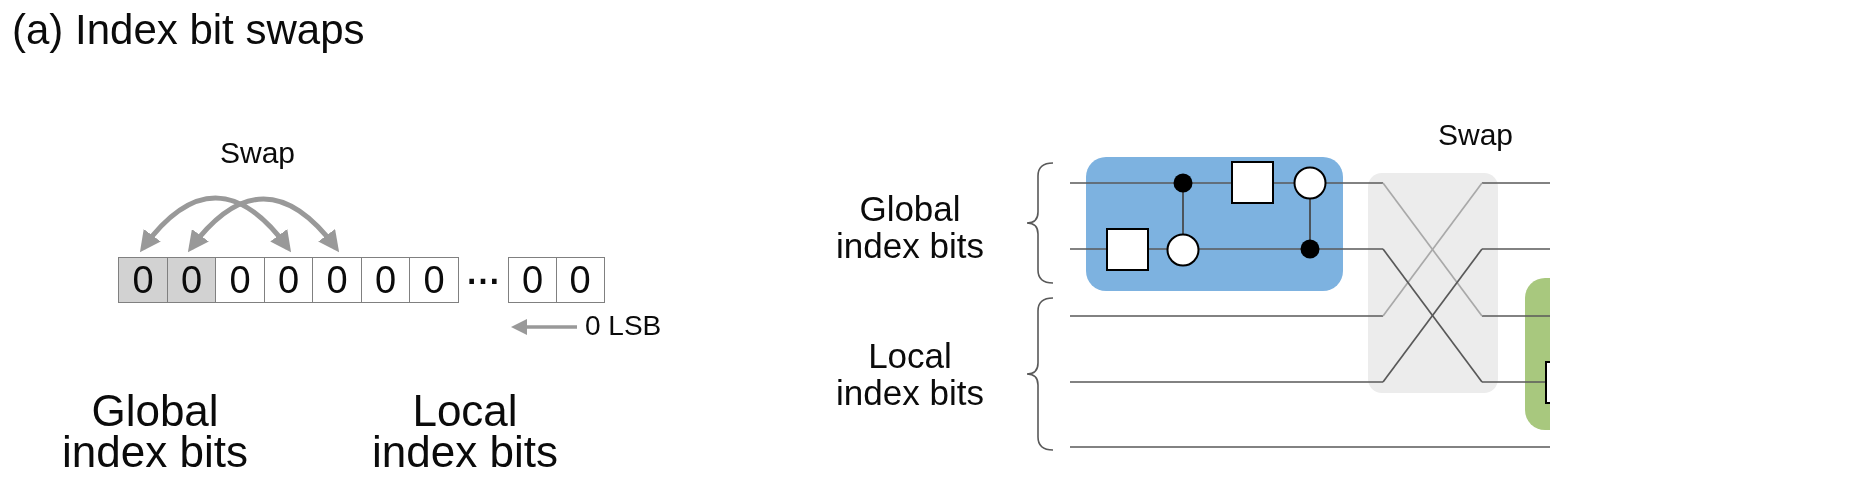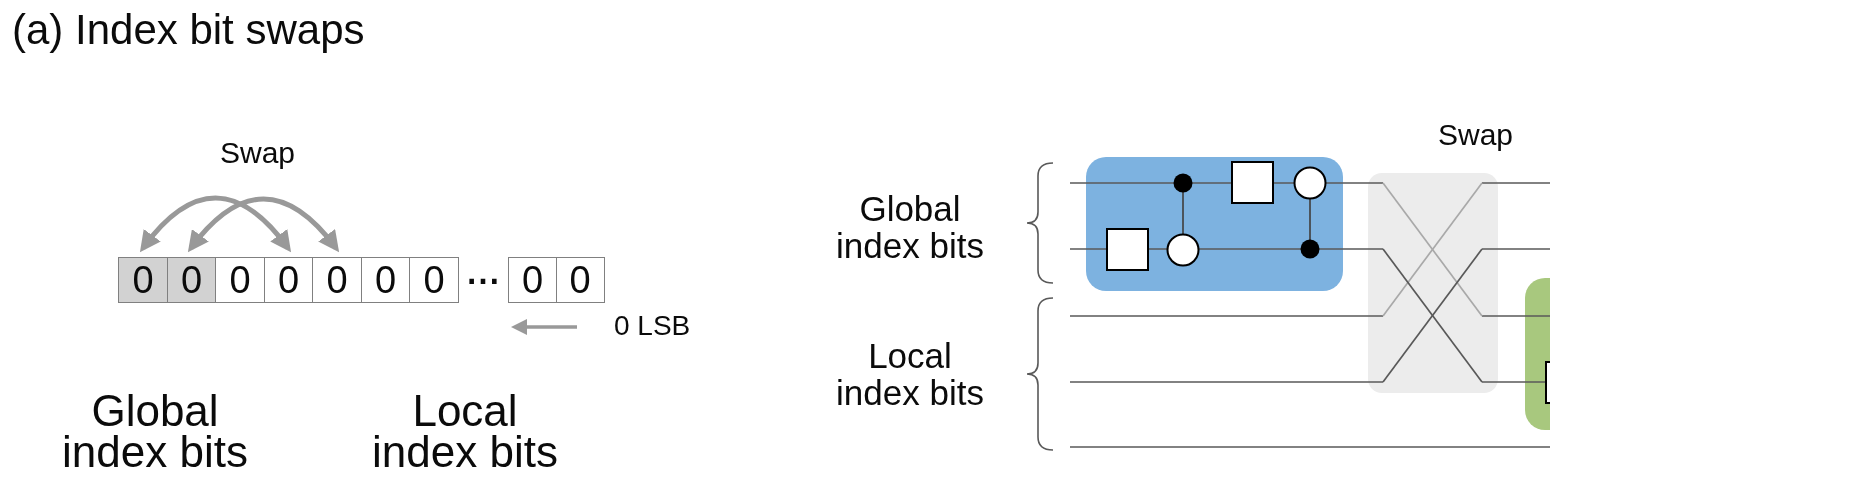--- a/index.html
+++ b/index.html
@@ -118,21 +118,21 @@
       <div class="bit-cell">0</div>
     </div>
 
   <div class="dots">⋯</div>
 
   <div class="bit-row g2" style="left:508px;">
       <div class="bit-cell">0</div>
       <div class="bit-cell">0</div>
     </div>
 
-  <div class="lbl lsbLabel" style="left:585px; top:310px;margin-left:29px;">0 LSB</div>
+  <div class="lbl lsbLabel" style="left:585px; top:310px;">0 LSB</div>
 
   <div class="lbl bigLabel" style="left:25px; top:390px;">Global
 index bits</div>
 
   <div class="lbl bigLabel" style="left:335px; top:390px;">Local
 index bits</div>
 
 
   <div class="lbl swapLabel" style="left:1353px; top:113px; width:160px;">Swap</div>
 

